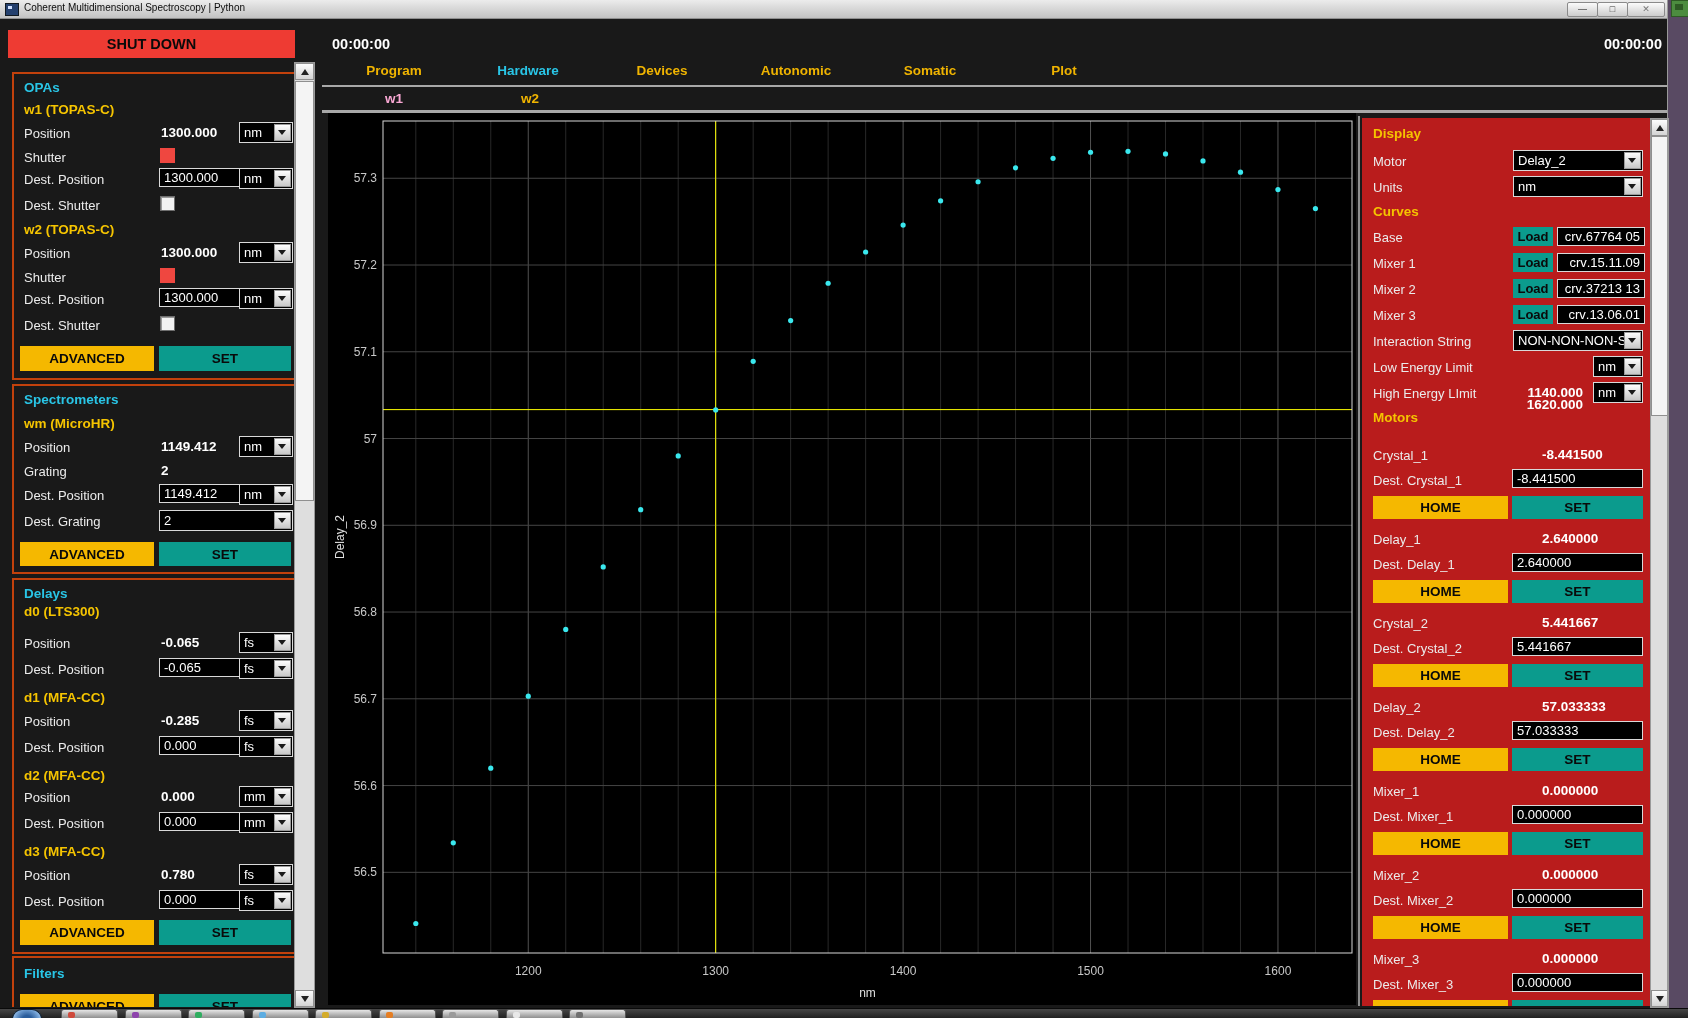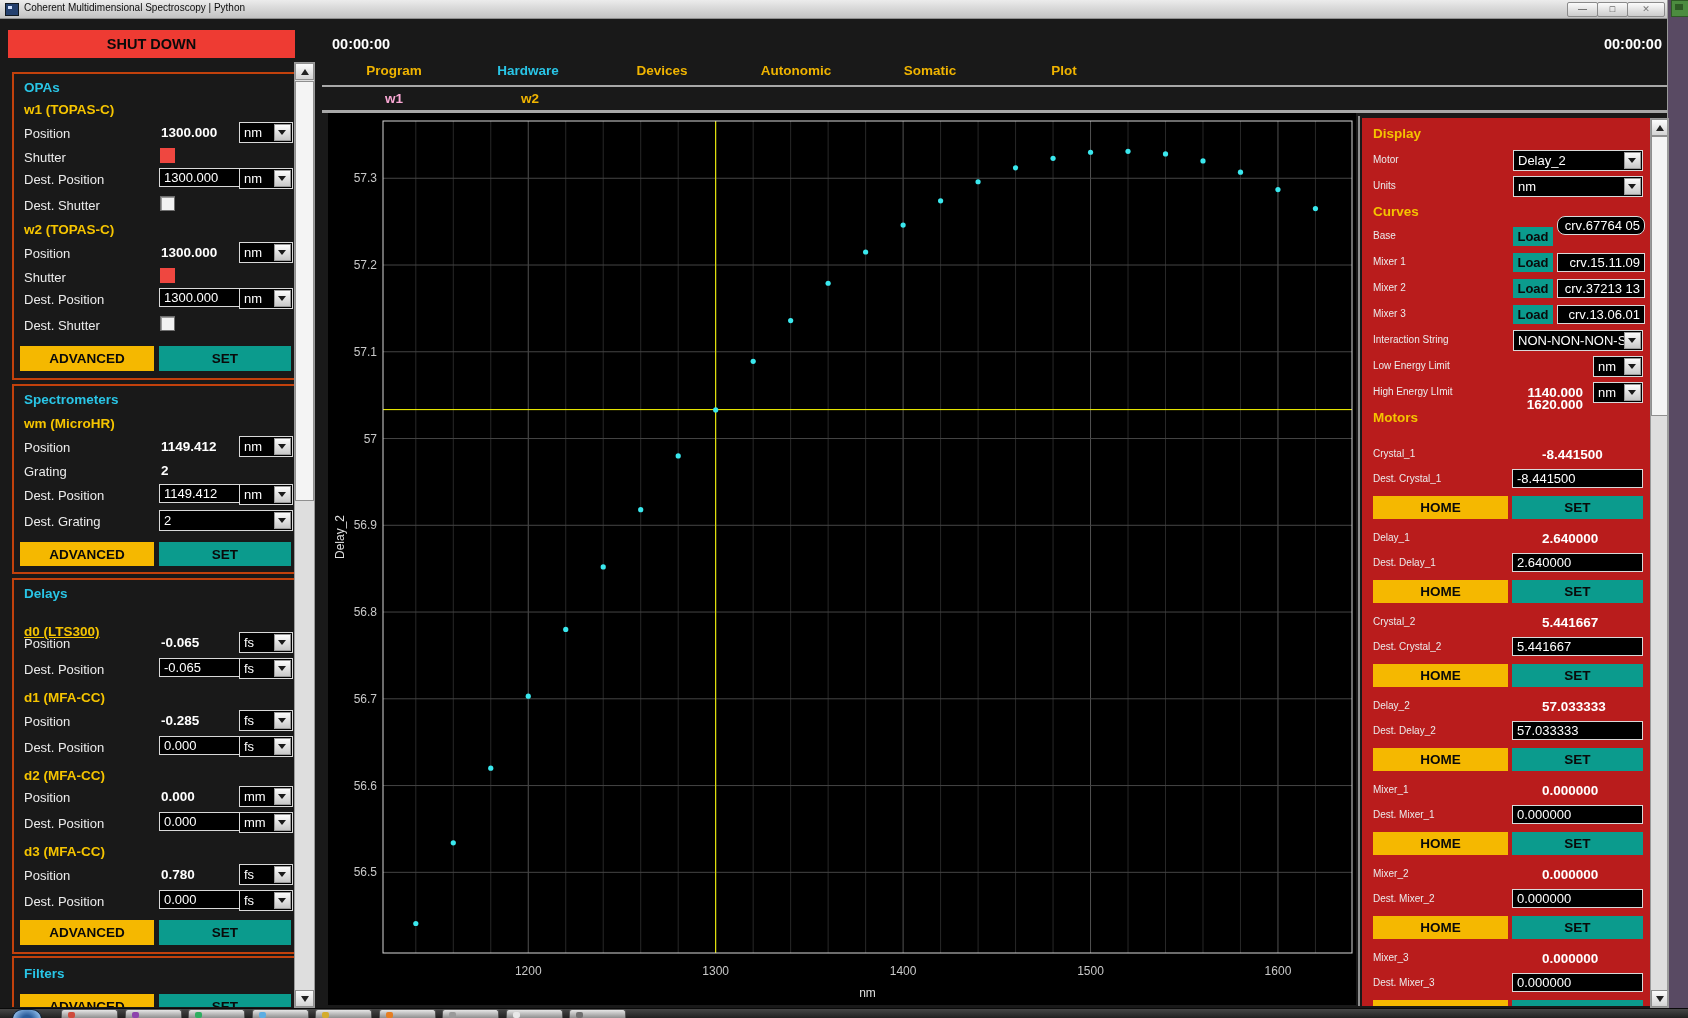--- a/index.html
+++ b/index.html
@@ -51,21 +51,21 @@
   .sb-btn::after{content:"";position:absolute;left:50%;top:50%;transform:translate(-50%,-50%);border:4px solid transparent;}
   .sb-up::after{border-bottom:6px solid #222;margin-top:-2px;}
   .sb-down::after{border-top:6px solid #222;margin-top:2px;}
   .sb-thumb{position:absolute;left:0;width:100%;background:#f4f4f4;border:1px solid #8f8f8f;box-sizing:border-box;}
   
   #plot-svg{position:absolute;left:328px;top:113px;background:#000;}
   #plot-divider{position:absolute;left:1358px;top:116px;width:2px;height:890px;background:#8f8f8f;}
   
   #right-panel{position:absolute;left:1362px;top:118px;width:288px;height:888px;overflow:hidden;background:#b91c1c;}
   .r-h{position:absolute;left:11px;color:#f5c400;font-weight:bold;font-size:13.5px;}
-  .r-lbl{position:absolute;left:11px;color:#ebebeb;font-size:10px;}
+  .r-lbl{position:absolute;left:11px;color:#ebebeb;font-size:13px;}
   .r-val{position:absolute;left:180px;color:#fff;font-weight:bold;font-size:13.5px;white-space:nowrap;}
   .r-val-r{position:absolute;right:67px;color:#fff;font-weight:bold;font-size:13.5px;}
   .loadbtn{position:absolute;left:151px;width:40px;height:19px;background:#0b9b8d;color:#0a0a0a;
     font-weight:bold;font-size:13px;display:flex;align-items:center;justify-content:center;cursor:pointer;}
   .crv{left:195px;width:78px;text-align:right;direction:rtl;}
   
   #taskbar{position:absolute;left:0;top:1008px;width:1688px;height:10px;background:linear-gradient(#474747,#1d1d1d);border-top:1px solid #0a0a0a;}
   #start-orb{position:absolute;left:12px;top:1009px;width:28px;height:9px;border-radius:14px 14px 0 0;
     background:radial-gradient(circle at 50% 120%, #2b5d9b 30%, #79a7d9 70%, #cfe3f7 100%);border:1px solid #123;border-bottom:none;}
   .tb-btn{position:absolute;top:1009px;width:57px;height:9px;border-radius:3px 3px 0 0;
@@ -164,21 +164,21 @@
     <div class="dd" style="left:145px;top:124px;width:132px;">
       <span class="dd-text">2</span>
       <span class="dd-btn"></span>
     </div>
     <div class="btn gold" style="left:6px;top:156px;width:134px;height:24px;">ADVANCED</div>
     <div class="btn teal" style="left:145px;top:156px;width:132px;height:24px;">SET</div>
   </div>
 
   <div class="panel-box" style="top:578px;height:372px;">
     <div class="sec-h" style="top:6px;">Delays</div>
-    <div class="dev-h" style="top:44px;text-decoration:underline;">d0 (LTS300)</div>
+    <div class="dev-h" style="top:24px;">d0 (LTS300)</div>
     <div class="lbl" style="top:56px;">Position</div>
     <div class="val" style="top:55px;">-0.065</div>
     <div class="dd" style="left:225px;top:52px;width:52px;">
       <span class="dd-text">fs</span>
       <span class="dd-btn"></span>
     </div>
     <div class="lbl" style="top:82px;">Dest. Position</div>
     <div class="inputbox" style="left:145px;top:78px;width:72px;">-0.065</div>
     <div class="dd" style="left:225px;top:78px;width:52px;">
       <span class="dd-text">fs</span>
@@ -329,21 +329,21 @@
       <span class="dd-btn"></span>
     </div>
     <div class="r-lbl" style="top:62px;">Units</div>
     <div class="dd" style="left:151px;top:58px;width:128px;">
       <span class="dd-text">nm</span>
       <span class="dd-btn"></span>
     </div>
     <div class="r-h" style="top:86px;">Curves</div>
     <div class="r-lbl" style="top:112px;">Base</div>
     <div class="loadbtn" style="top:109px;">Load</div>
-    <div class="inputbox crv" style="top:98px;border-radius:8px;">05 67764.crv</div>
+    <div class="inputbox crv" style="top:109px;">05 67764.crv</div>
     <div class="r-lbl" style="top:138px;">Mixer 1</div>
     <div class="loadbtn" style="top:135px;">Load</div>
     <div class="inputbox crv" style="top:135px;">15.11.09.crv</div>
     <div class="r-lbl" style="top:164px;">Mixer 2</div>
     <div class="loadbtn" style="top:161px;">Load</div>
     <div class="inputbox crv" style="top:161px;">13 37213.crv</div>
     <div class="r-lbl" style="top:190px;">Mixer 3</div>
     <div class="loadbtn" style="top:187px;">Load</div>
     <div class="inputbox crv" style="top:187px;">13.06.01.crv</div>
     <div class="r-lbl" style="top:216px;">Interaction String</div>

